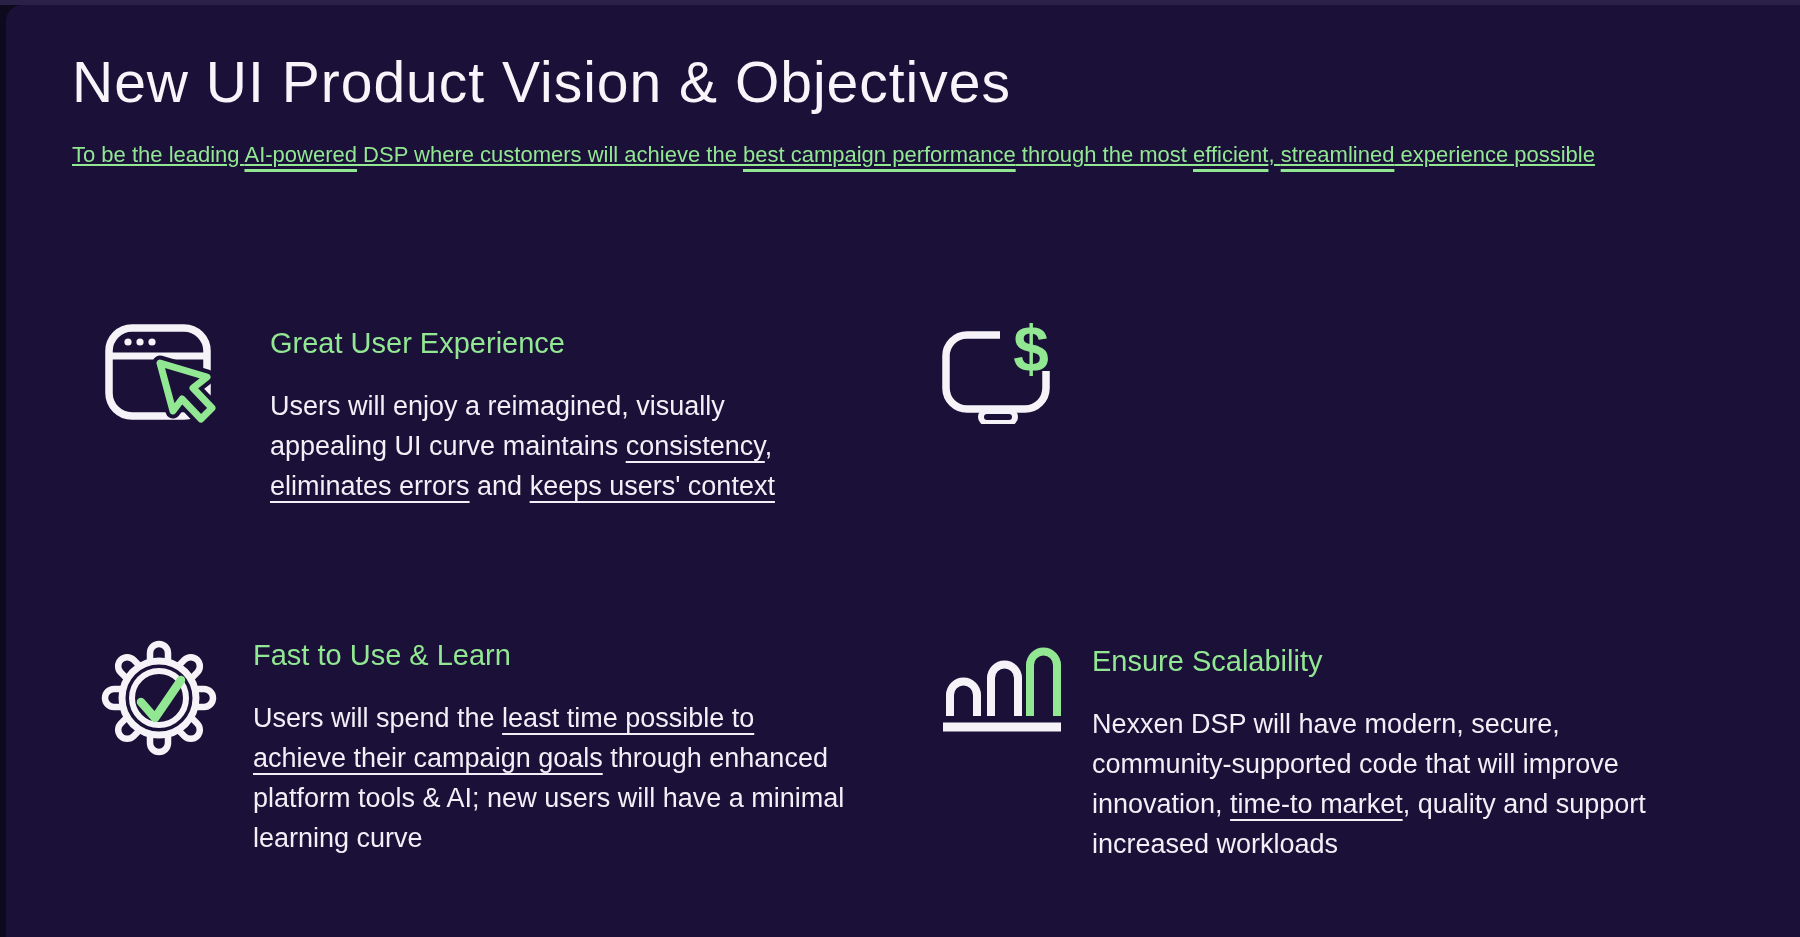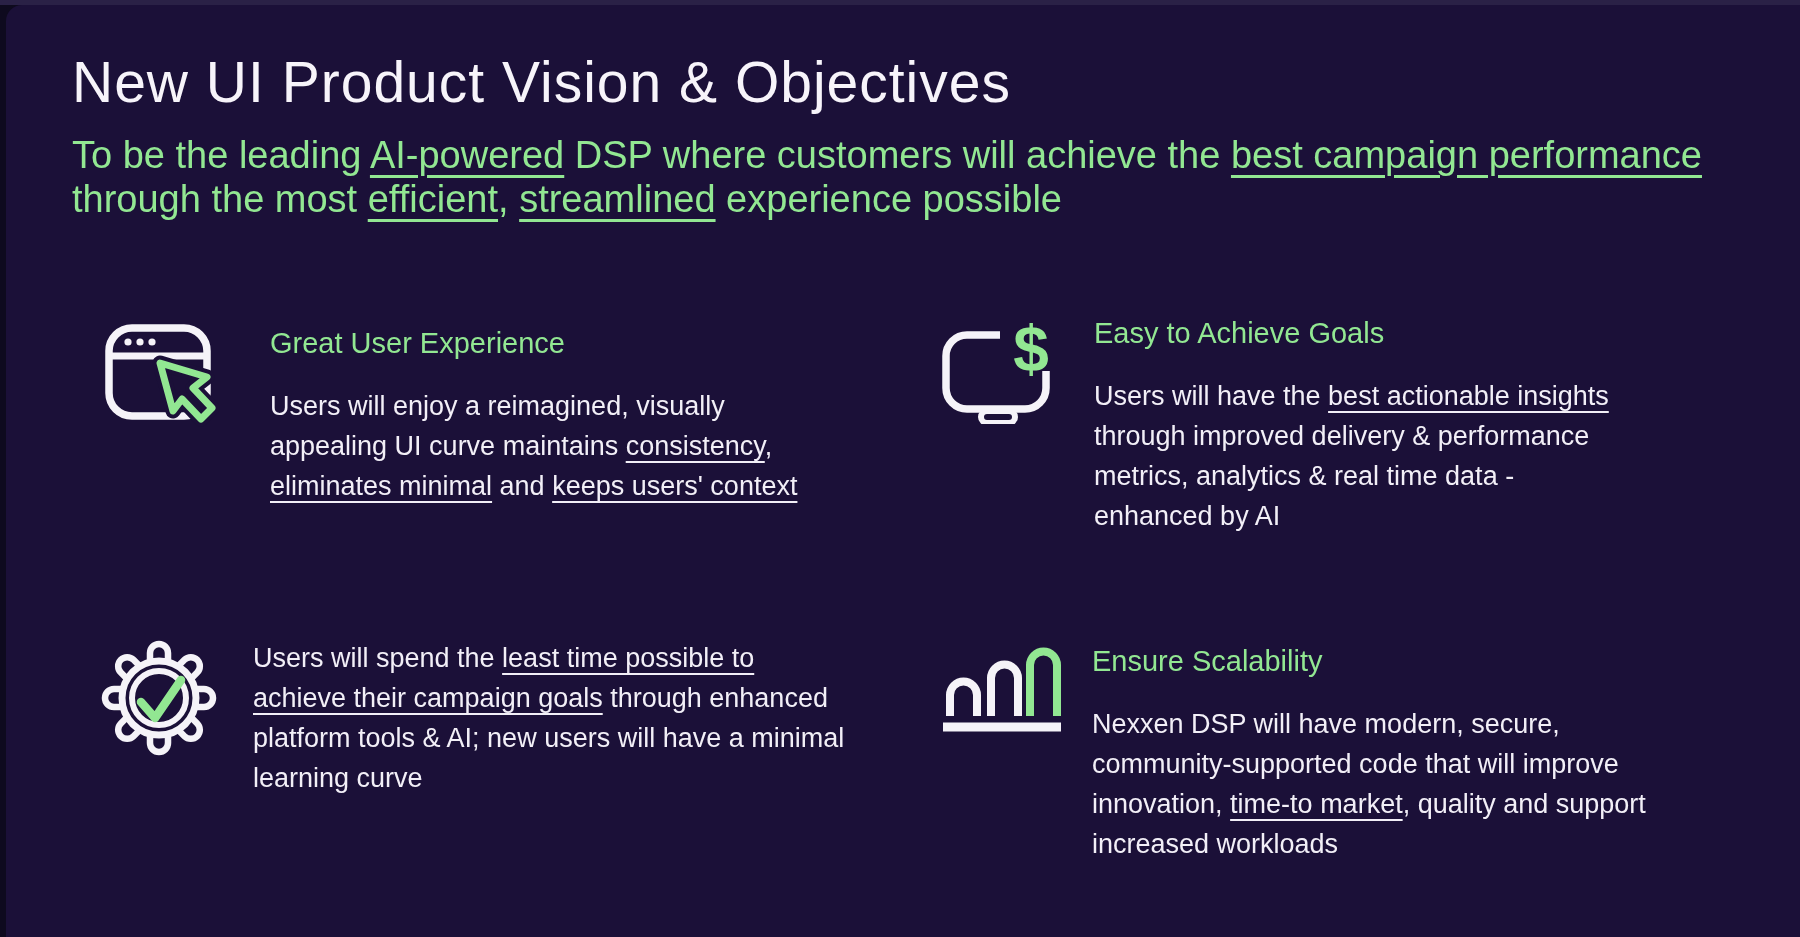--- a/index.html
+++ b/index.html
@@ -7,22 +7,22 @@
     --green:#92E792; --text:#F2EFF7; --title:#F7F4FA; --white:#F5F3F8;
   }
   *{margin:0;padding:0;box-sizing:border-box;}
   html,body{width:1800px;height:937px;overflow:hidden;background:var(--edge);
     font-family:"Liberation Sans",sans-serif;}
   .top-edge{position:absolute;left:0;top:0;width:1800px;height:5px;background:var(--top-edge);}
   .slide{position:absolute;left:6px;top:5px;right:0;bottom:0;background:var(--bg);
     border-top-left-radius:16px;padding-left:40px;}
   .title{position:absolute;left:66px;top:44px;font-size:57px;font-weight:300;
     letter-spacing:1px;color:var(--title);}
-  .subtitle{position:absolute;left:66px;top:128px;width:1660px;font-size:38px;
-    line-height:44px;color:var(--green);}
+  .subtitle{position:absolute;left:66px;top:128px;width:1660px;font-size:22px;
+    line-height:44px;color:var(--green);text-decoration:underline;}
   .subtitle .u{text-decoration:underline;text-decoration-thickness:2.5px;text-underline-offset:7px;}
   .quad-text h3{font-size:29px;font-weight:normal;color:var(--green);line-height:34px;margin-bottom:26px;}
   .quad-text p{font-size:27px;line-height:40px;color:var(--text);}
   .quad-text p .u{text-decoration:underline;text-decoration-thickness:2px;text-underline-offset:6px;}
   .qtext-1{position:absolute;left:264px;top:321px;width:545px;}
   .qtext-2{position:absolute;left:1088px;top:311px;width:545px;}
   .qtext-3{position:absolute;left:247px;top:633px;width:600px;}
   .qtext-4{position:absolute;left:1086px;top:639px;width:575px;}
   .qicon-1{position:absolute;left:98px;top:318px;}
   .qicon-2{position:absolute;left:936px;top:313px;}
@@ -53,54 +53,51 @@
       <line class="wstroke" stroke-width="7" x1="5" y1="33" x2="103" y2="33"></line>
       <circle class="wfill" cx="24" cy="19" r="3.6"></circle>
       <circle class="wfill" cx="36" cy="19" r="3.6"></circle>
       <circle class="wfill" cx="48" cy="19" r="3.6"></circle>
       <path class="bgstroke bgfill" stroke-width="15" stroke-linejoin="round" d="M56,40 L69,88 L78,76 L97,96 L108,85 L89,65 L103,54 Z"></path>
       <path class="gstroke" stroke-width="7" stroke-linejoin="round" d="M56,40 L69,88 L78,76 L97,96 L108,85 L89,65 L103,54 Z"></path>
     </svg>
   </div>
   <div class="quad-text qtext-1">
     <h3>Great User Experience</h3>
-    <p><span>Users will enjoy a reimagined, visually appealing UI curve maintains </span><span class="u">consistency</span><span>, </span><span class="u">eliminates minimal</span><span> and </span><span class="u">keeps users' context</span></p>
+    <p><span>Users will enjoy a reimagined, visually appealing UI curve maintains </span><span class="u">consistency</span><span>, </span><span class="u">eliminates errors</span><span> and </span><span class="u">keeps users' context</span></p>
   </div>
 
   <div class="qicon-2">
     <svg width="120" height="106" viewBox="0 0 120 106">
       <rect class="wstroke" stroke-width="7.5" x="4" y="17" width="100" height="74" rx="21"></rect>
       <rect class="bgfill" x="58" y="0" width="62" height="53"></rect>
       <text class="dollar" x="89" y="31" text-anchor="middle" dominant-baseline="central">$</text>
       <rect class="wstroke" stroke-width="6" x="39" y="93" width="34" height="12" rx="6"></rect>
     </svg>
-  </div>
-  <div class="quad-text qtext-2">
-    <h3>Easy to Achieve Goals</h3>
-    <p><span>Users will have the </span><span class="u">best actionable insights</span><span> through improved delivery &amp; performance metrics, analytics &amp; real time data - enhanced by AI</span></p>
   </div>
 
   <div class="qicon-3">
     <svg width="124" height="124" viewBox="0 0 124 124">
       <g>
         <rect class="wstroke bgfill" stroke-width="6.5" x="53" y="8" width="18" height="26" rx="9" transform="rotate(0 62 62)"></rect>
         <rect class="wstroke bgfill" stroke-width="6.5" x="53" y="8" width="18" height="26" rx="9" transform="rotate(45 62 62)"></rect>
         <rect class="wstroke bgfill" stroke-width="6.5" x="53" y="8" width="18" height="26" rx="9" transform="rotate(90 62 62)"></rect>
         <rect class="wstroke bgfill" stroke-width="6.5" x="53" y="8" width="18" height="26" rx="9" transform="rotate(135 62 62)"></rect>
         <rect class="wstroke bgfill" stroke-width="6.5" x="53" y="8" width="18" height="26" rx="9" transform="rotate(180 62 62)"></rect>
         <rect class="wstroke bgfill" stroke-width="6.5" x="53" y="8" width="18" height="26" rx="9" transform="rotate(225 62 62)"></rect>
         <rect class="wstroke bgfill" stroke-width="6.5" x="53" y="8" width="18" height="26" rx="9" transform="rotate(270 62 62)"></rect>
         <rect class="wstroke bgfill" stroke-width="6.5" x="53" y="8" width="18" height="26" rx="9" transform="rotate(315 62 62)"></rect>
       </g>
       <circle class="wstroke bgfill" stroke-width="7" cx="62" cy="62" r="37"></circle>
       <circle class="wstroke" stroke-width="6" cx="62" cy="62" r="27"></circle>
       <polyline class="gstroke" stroke-width="8.5" stroke-linecap="round" stroke-linejoin="round" points="44,66 58,82 84,44"></polyline>
     </svg>
   </div>
   <div class="quad-text qtext-3">
+    <h3>Fast to Use &amp; Learn</h3>
     <p><span>Users will spend the </span><span class="u">least time possible to achieve their campaign goals</span><span> through enhanced platform tools &amp; AI; new users will have a minimal learning curve</span></p>
   </div>
 
   <div class="qicon-4">
     <svg width="124" height="92" viewBox="0 0 124 92">
       <path class="wstroke" stroke-width="8" d="M10,70 V49 a13.5,13.5 0 0 1 27,0 V70"></path>
       <path class="wstroke" stroke-width="8" d="M51,70 V32 a13.5,13.5 0 0 1 27,0 V70"></path>
       <path class="gstroke" stroke-width="8" d="M90,70 V19 a13.5,13.5 0 0 1 27,0 V70"></path>
       <line class="wstroke" stroke-width="9" x1="3" y1="81" x2="121" y2="81"></line>
     </svg>

